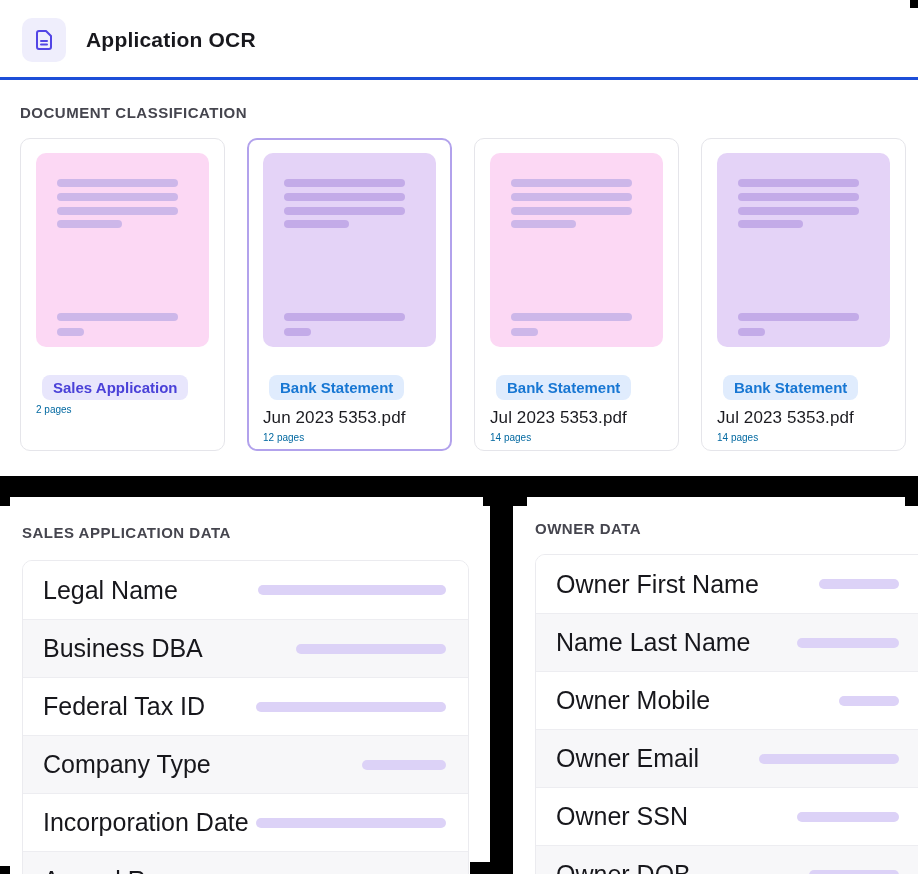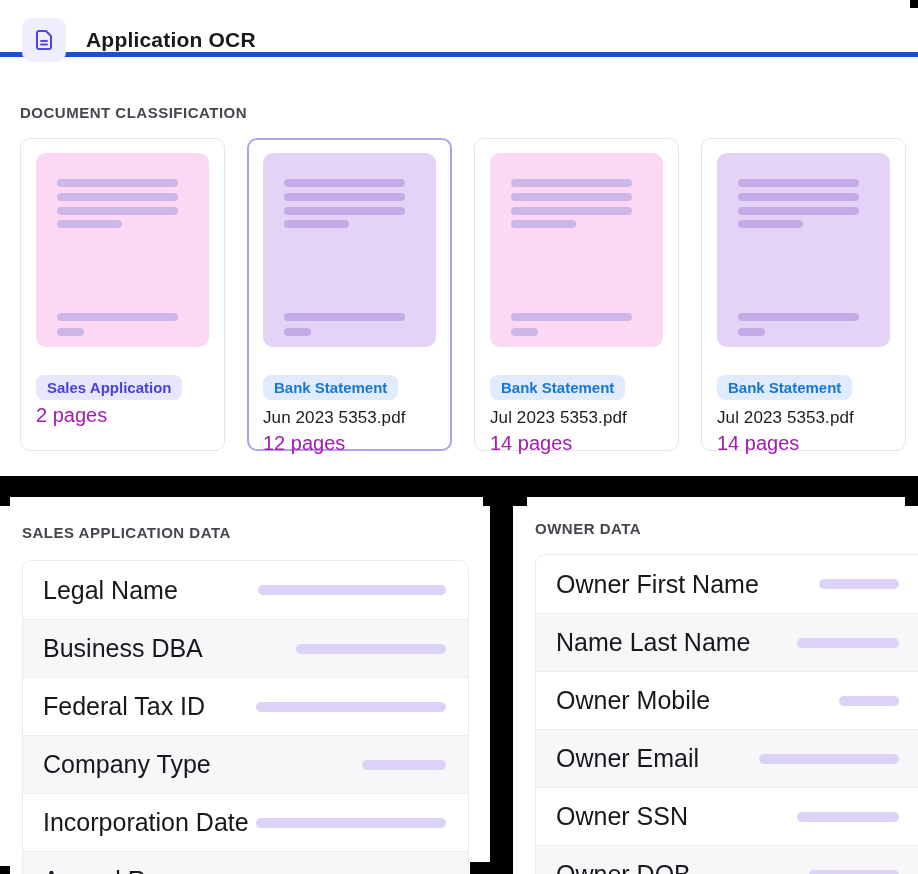--- a/index.html
+++ b/index.html
@@ -5,22 +5,22 @@
   * { margin:0; padding:0; box-sizing:border-box; }
   html,body { background:#ffffff; }
   body { font-family:"Liberation Sans","DejaVu Sans",sans-serif; }
   .page { position:relative; width:918px; height:874px; background:#ffffff; overflow:hidden; }
 
   
   .deco-circle { position:absolute; left:-30px; top:-32px; width:58px; height:58px;
     border:2px dotted #cfcfd8; border-radius:50%; }
 
   
-  .app-header { position:absolute; left:0; top:0; width:918px; height:57px;
-    background:#ffffff; border-bottom:5px solid #1d4ed8; display:flex; align-items:center; }
+  .app-header { position:absolute; left:0; top:0; width:918px; height:80px;
+    background:#ffffff; border-bottom:3px solid #1d4ed8; display:flex; align-items:center; }
   .app-icon { position:absolute; left:22px; top:18px; width:44px; height:44px;
     background:#efeefc; border-radius:10px; display:flex; align-items:center; justify-content:center; }
   .app-title { position:absolute; left:86px; top:0; height:80px; display:flex; align-items:center;
     font-size:21px; font-weight:bold; color:#18181d; letter-spacing:.2px; }
 
   
   .section-title { font-size:15px; font-weight:bold; color:#45454e; letter-spacing:.5px; }
   .classification-title { position:absolute; left:20px; top:104px;text-align:right; }
   .cards-row { position:absolute; left:20px; top:138px; display:flex; gap:22px; }
   .doc-card { width:205px; height:313px; background:#fff; border:1px solid #e5e5ea;
@@ -32,25 +32,25 @@
   .thumb i { position:absolute; left:12%; height:8px; border-radius:4px; display:block; }
   .thumb.pink i { background:#cdb7e9; }
   .thumb.purple i { background:#c3abe8; }
   .thumb .l1 { top:26px; width:70%; }
   .thumb .l2 { top:40px; width:70%; }
   .thumb .l3 { top:54px; width:70%; }
   .thumb .l4 { top:67px; width:38%; }
   .thumb .l5 { top:160px; width:70%; }
   .thumb .l6 { top:175px; width:16%; }
   .badge { display:inline-block; margin-top:28px; padding:4px 11px; border-radius:8px;
-    font-size:15px; font-weight:bold; }
+    font-size:15px; font-weight:bold;margin-left:6px; }
   .badge.sales { color:#4a41d8; background:#e8e6fc; }
   .badge.bank  { color:#1877d3; background:#e0ecfd; }
   .filename { margin-top:8px; font-size:17px; color:#1b1b20; letter-spacing:.1px; }
-  .pages { margin-top:4px; font-size:20px; color:#a21caf; }
+  .pages { margin-top:4px; font-size:10px; color:#0369a1; }
 
   
   .blk { position:absolute; background:#000; }
 
   
   .panel-title-left  { position:absolute; left:22px;  top:524px; }
   .panel-title-right { position:absolute; left:535px; top:520px; }
   .data-card { position:absolute; background:#fff; border:1px solid #ebebef; border-radius:10px; overflow:hidden; }
   .data-card.left  { left:22px;  top:560px; width:447px; height:360px; }
   .data-card.right { left:535px; top:554px; width:400px; height:360px; }

